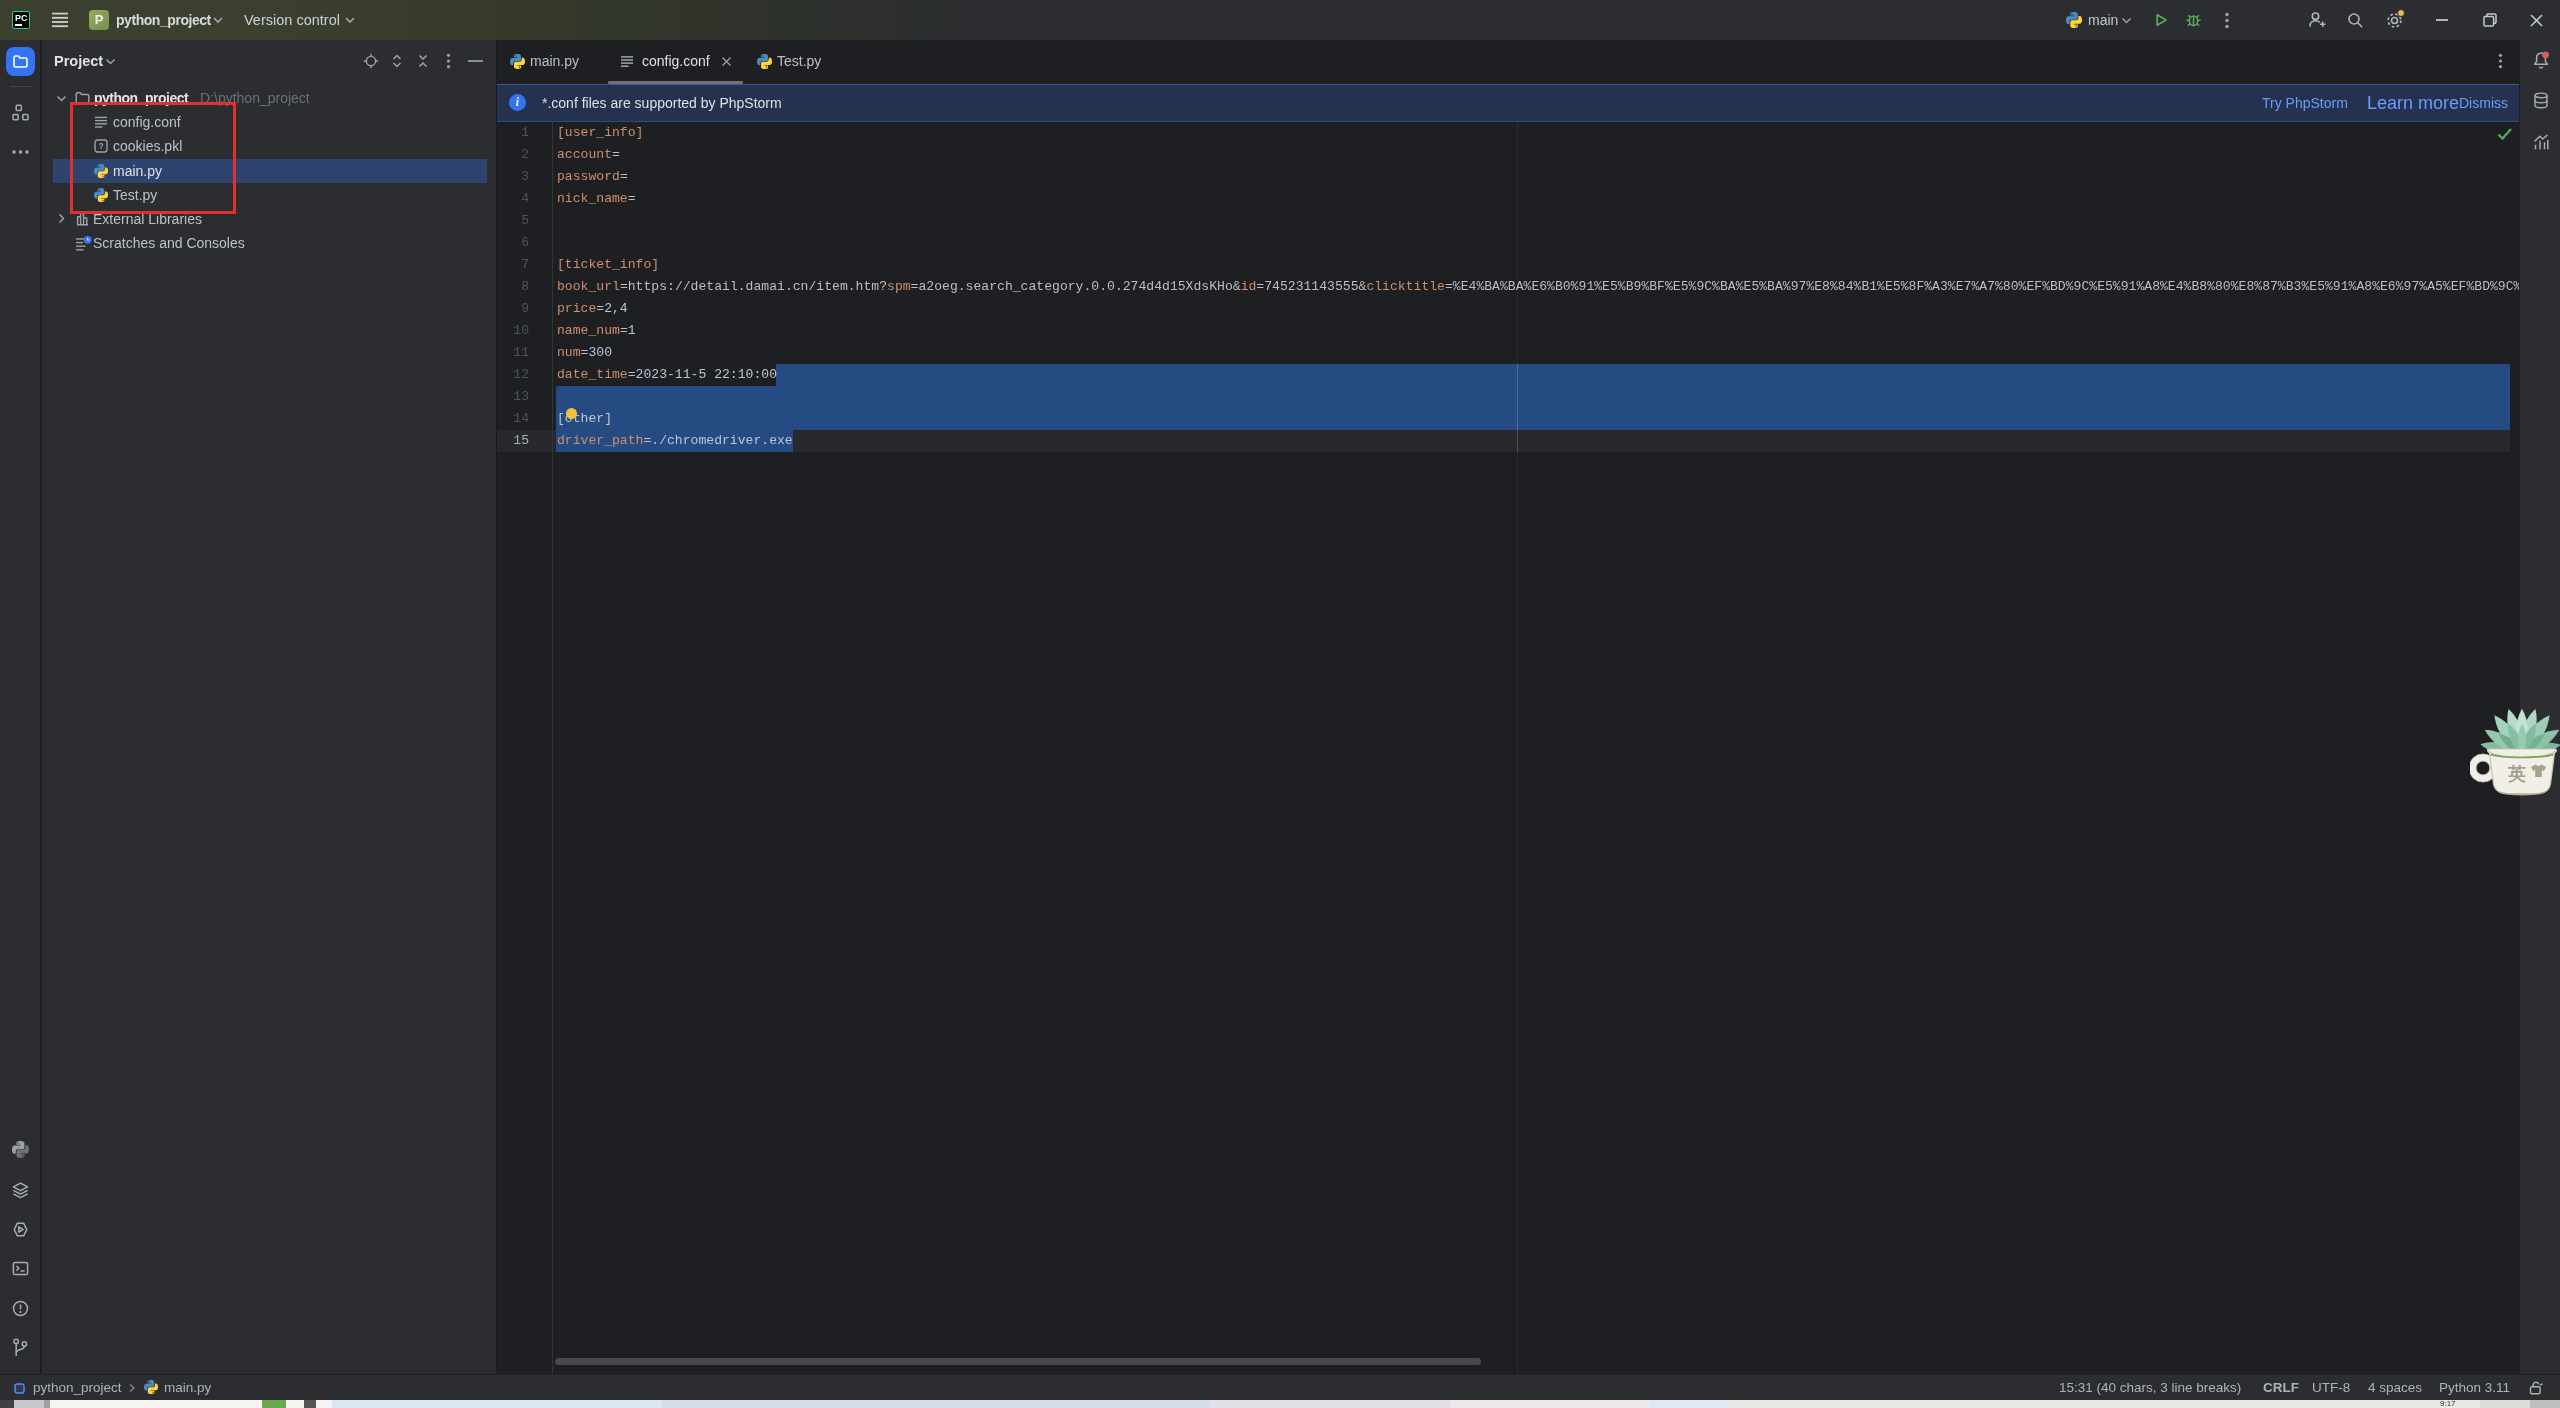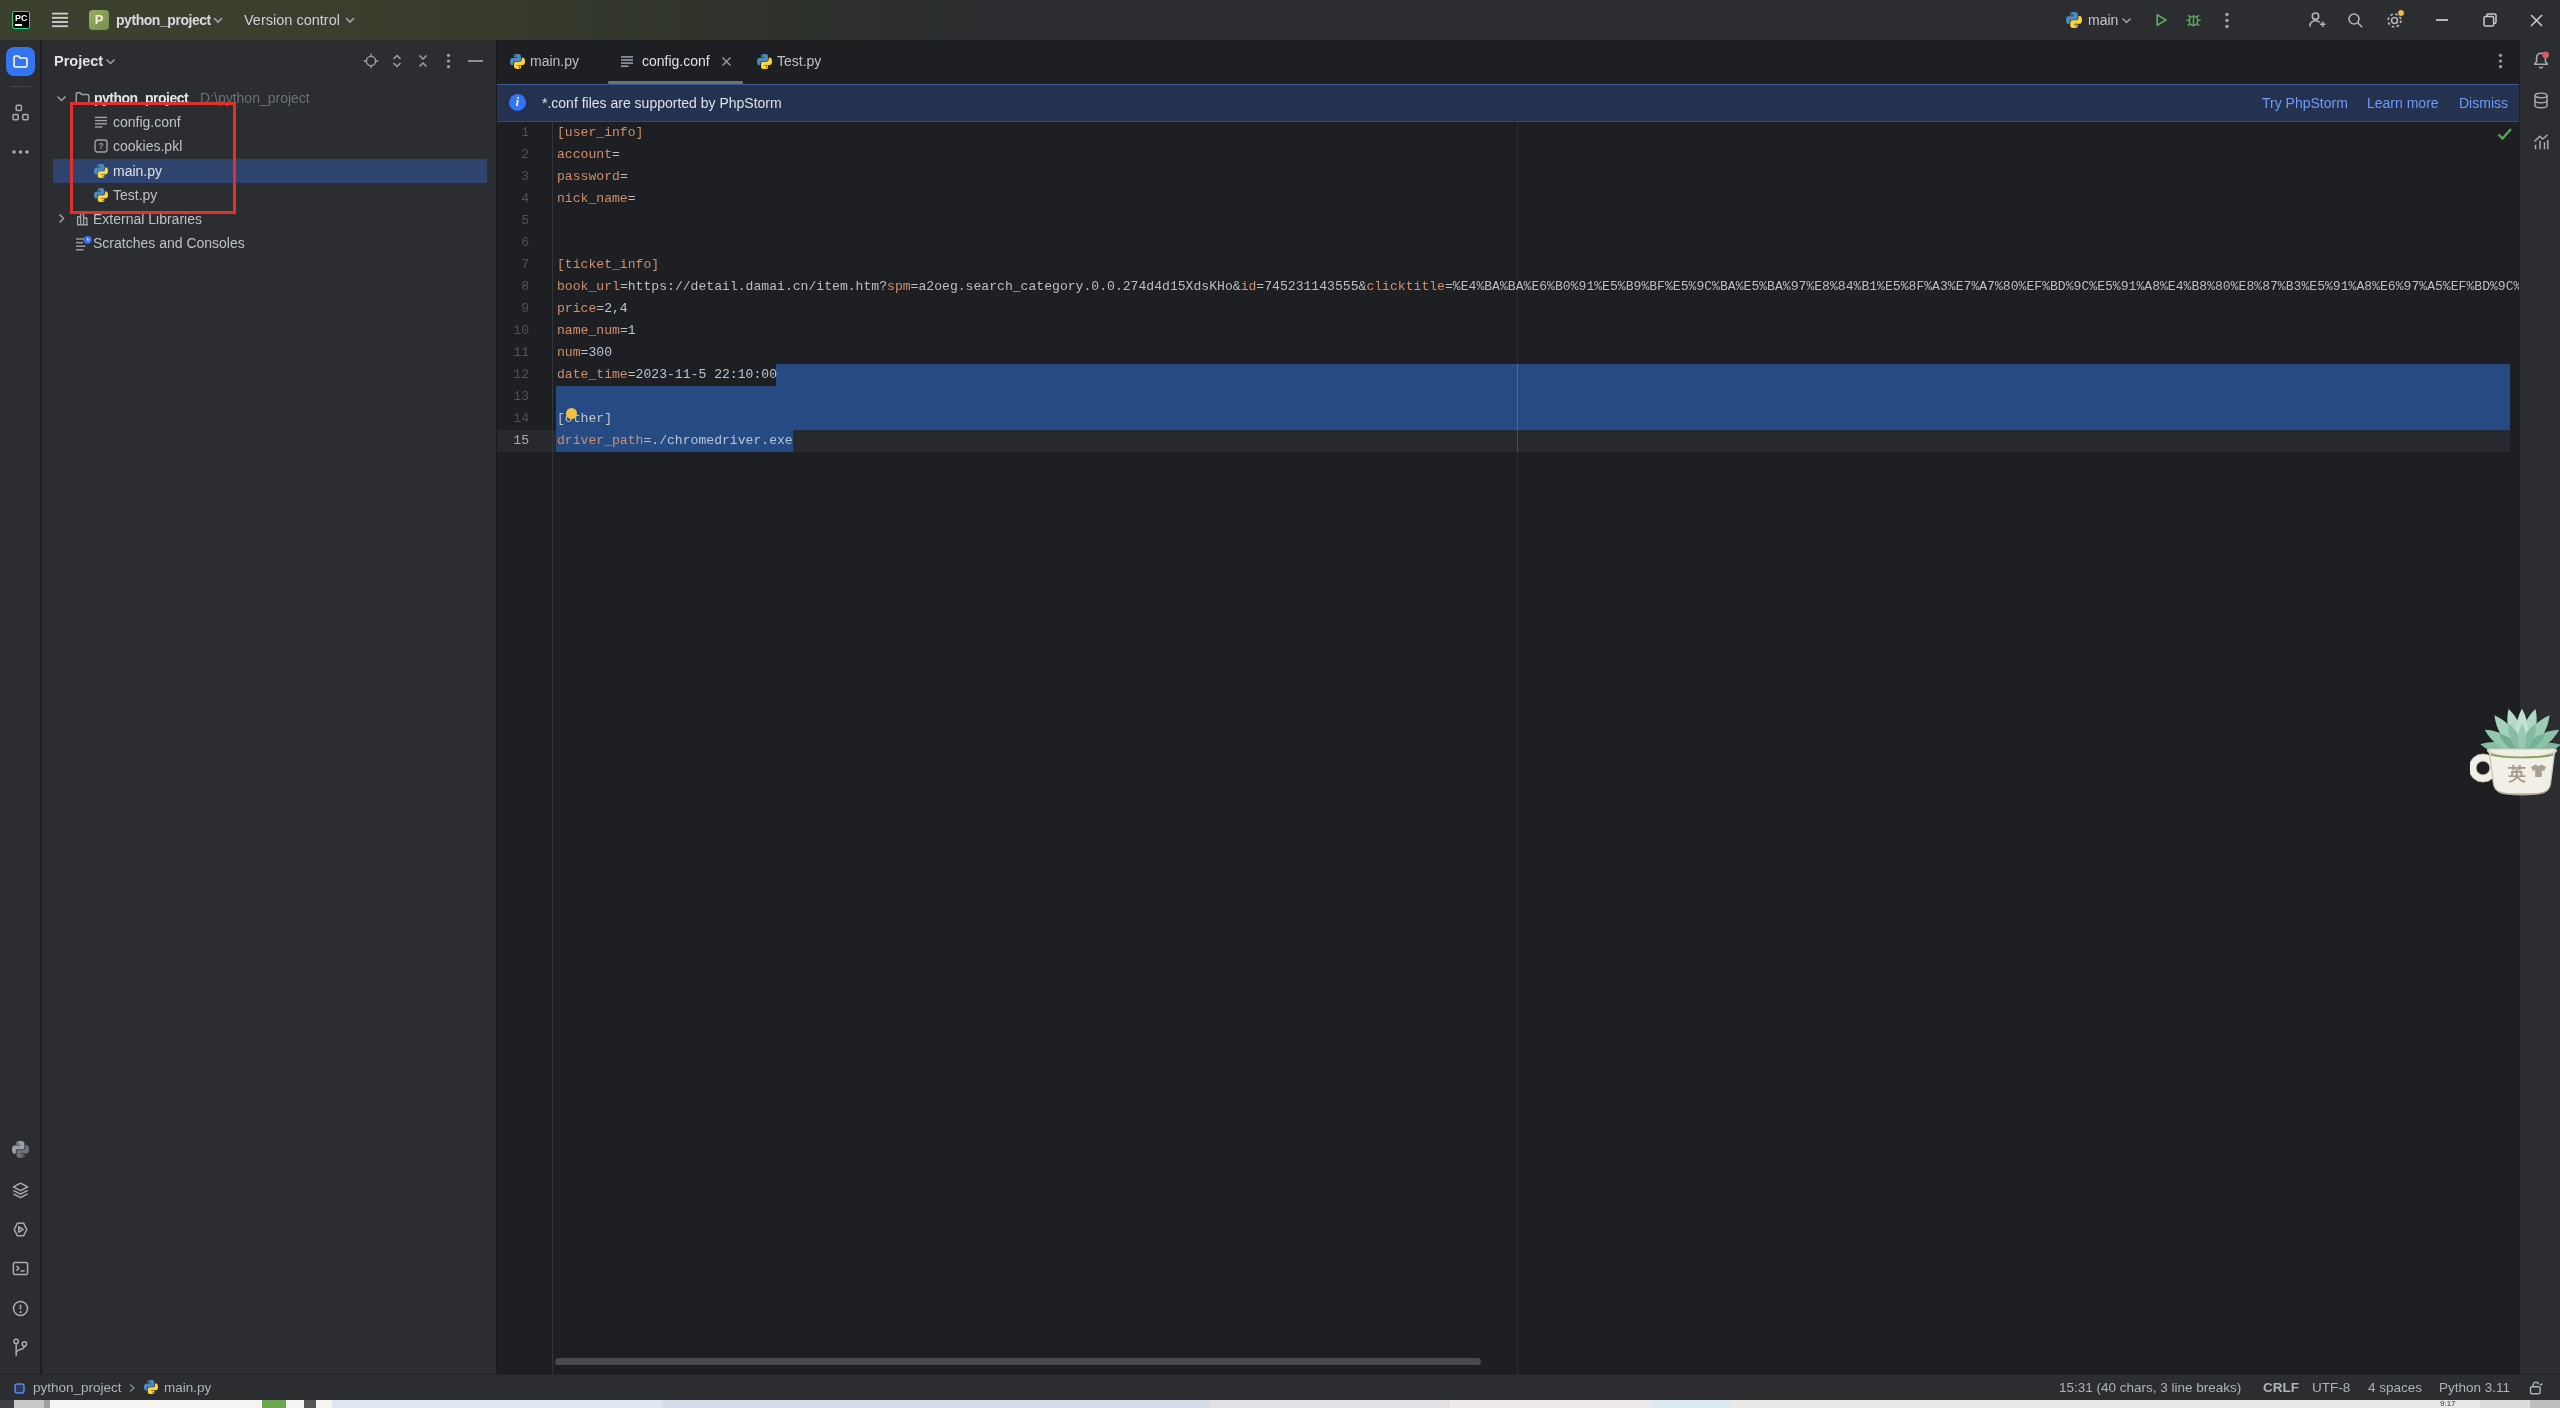--- a/index.html
+++ b/index.html
@@ -342,21 +342,21 @@
           <circle cx="2.5" cy="8" r="1.6"></circle>
           <circle cx="2.5" cy="13.7" r="1.6"></circle>
         </g>
       </svg>
   </div>
 
   <div class="abs" id="banner">
     <div class="abs" style="left:12px;top:9px;width:17px;height:17px;border-radius:50%;background:#3574f0;color:#fff;font-size:12px;font-weight:bold;text-align:center;line-height:17px;font-family:'Liberation Serif',serif;font-style:italic;">i</div>
     <div class="abs" style="left:45px;top:0;height:36px;line-height:36px;font-size:14px;color:#dde0e6;">*.conf files are supported by PhpStorm</div>
     <div class="abs" style="left:1765px;top:0;height:36px;line-height:36px;font-size:14px;color:#6c9bfa;">Try PhpStorm</div>
-    <div class="abs" style="left:1870px;top:0;height:36px;line-height:36px;font-size:14px;color:#6c9bfa;">Learn more</div>
+    <div class="abs" style="left:1870px;top:0;height:36px;line-height:36px;font-size:18px;color:#6c9bfa;">Learn more</div>
     <div class="abs" style="left:1962px;top:0;height:36px;line-height:36px;font-size:14px;color:#6c9bfa;">Dismiss</div>
   </div>
 
   <div class="abs" id="editor" style="overflow:hidden;">
 
     <div class="abs" style="left:0;top:308px;width:2013px;height:22px;background:#27292f;"></div>
 
     <div class="abs" style="left:279px;top:242px;width:1734px;height:22px;background:#264a82;"></div>
     <div class="abs" style="left:59px;top:264px;width:1954px;height:44px;background:#264a82;"></div>
     <div class="abs" style="left:59px;top:308px;width:237px;height:22px;background:#264a82;"></div>

